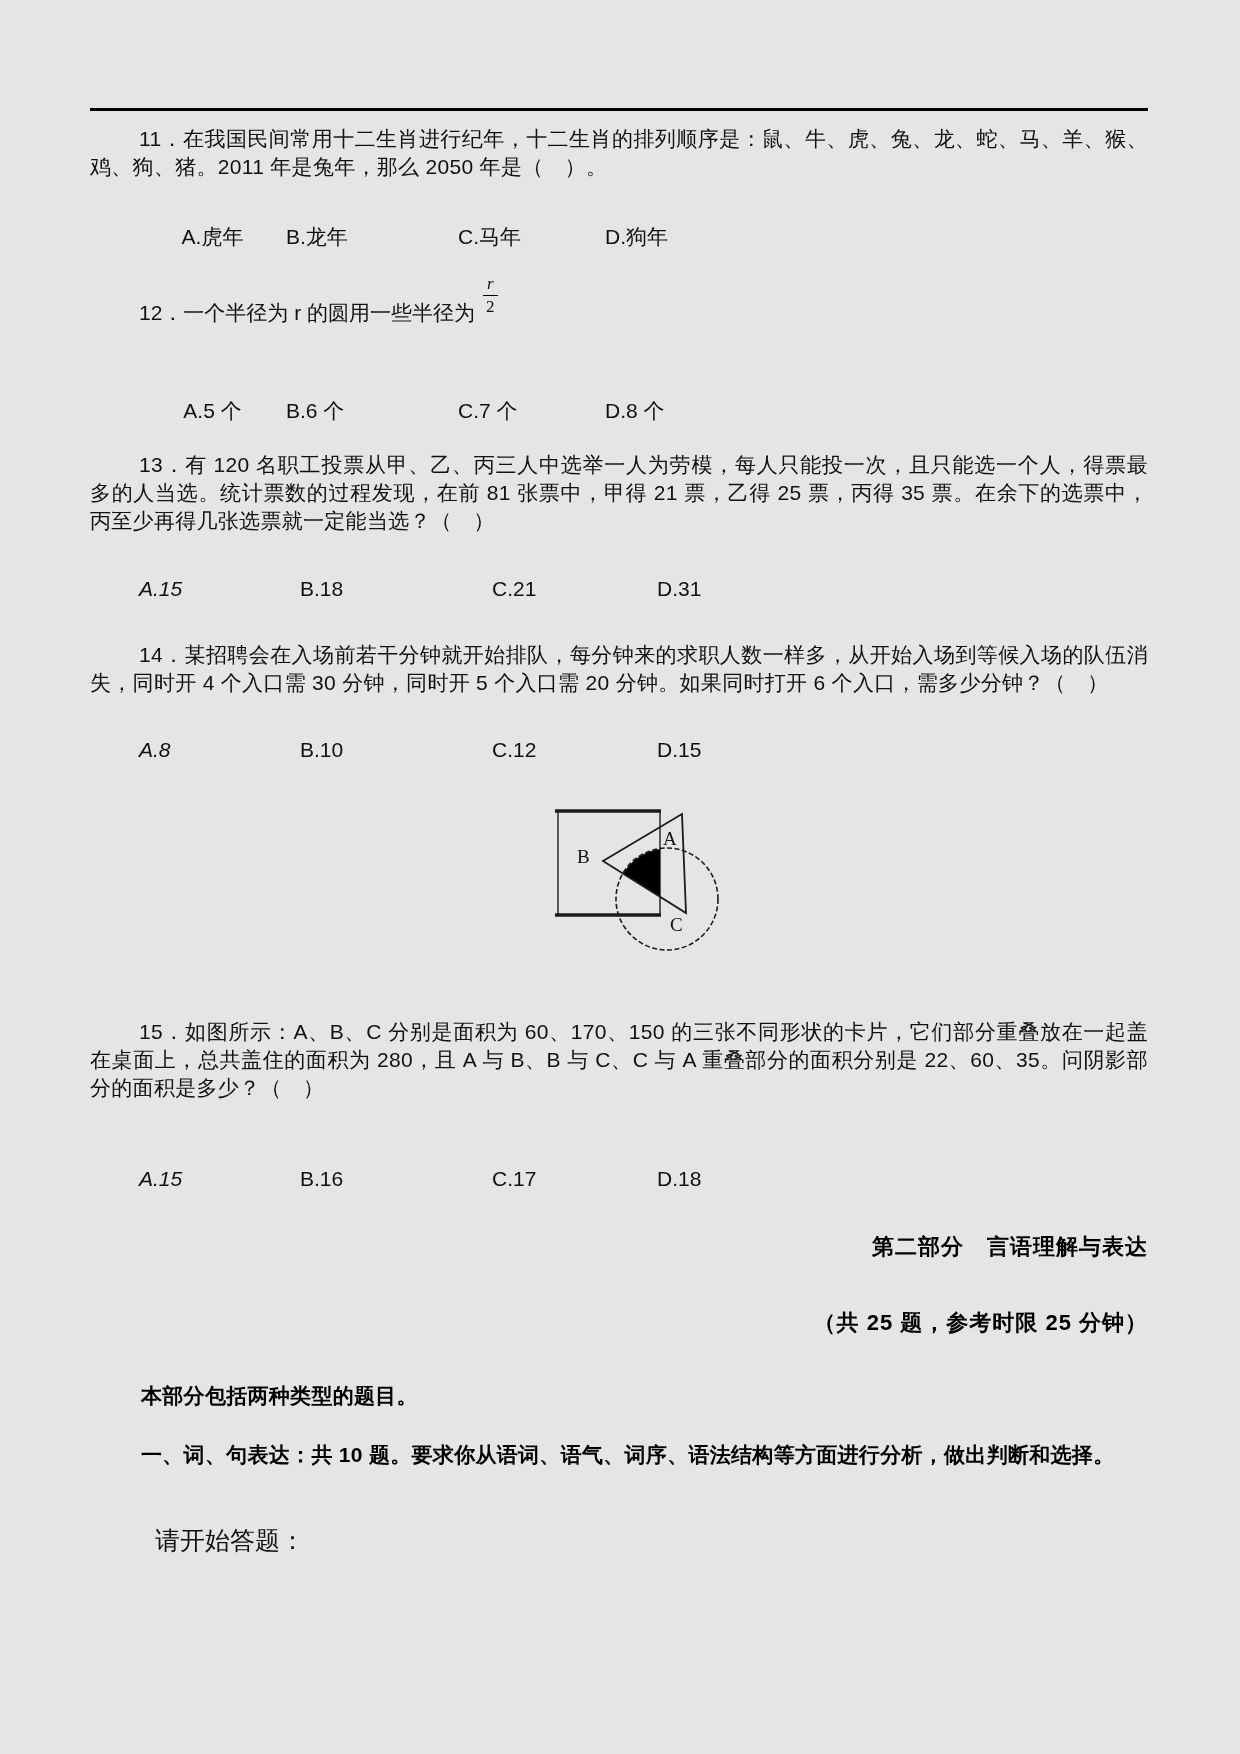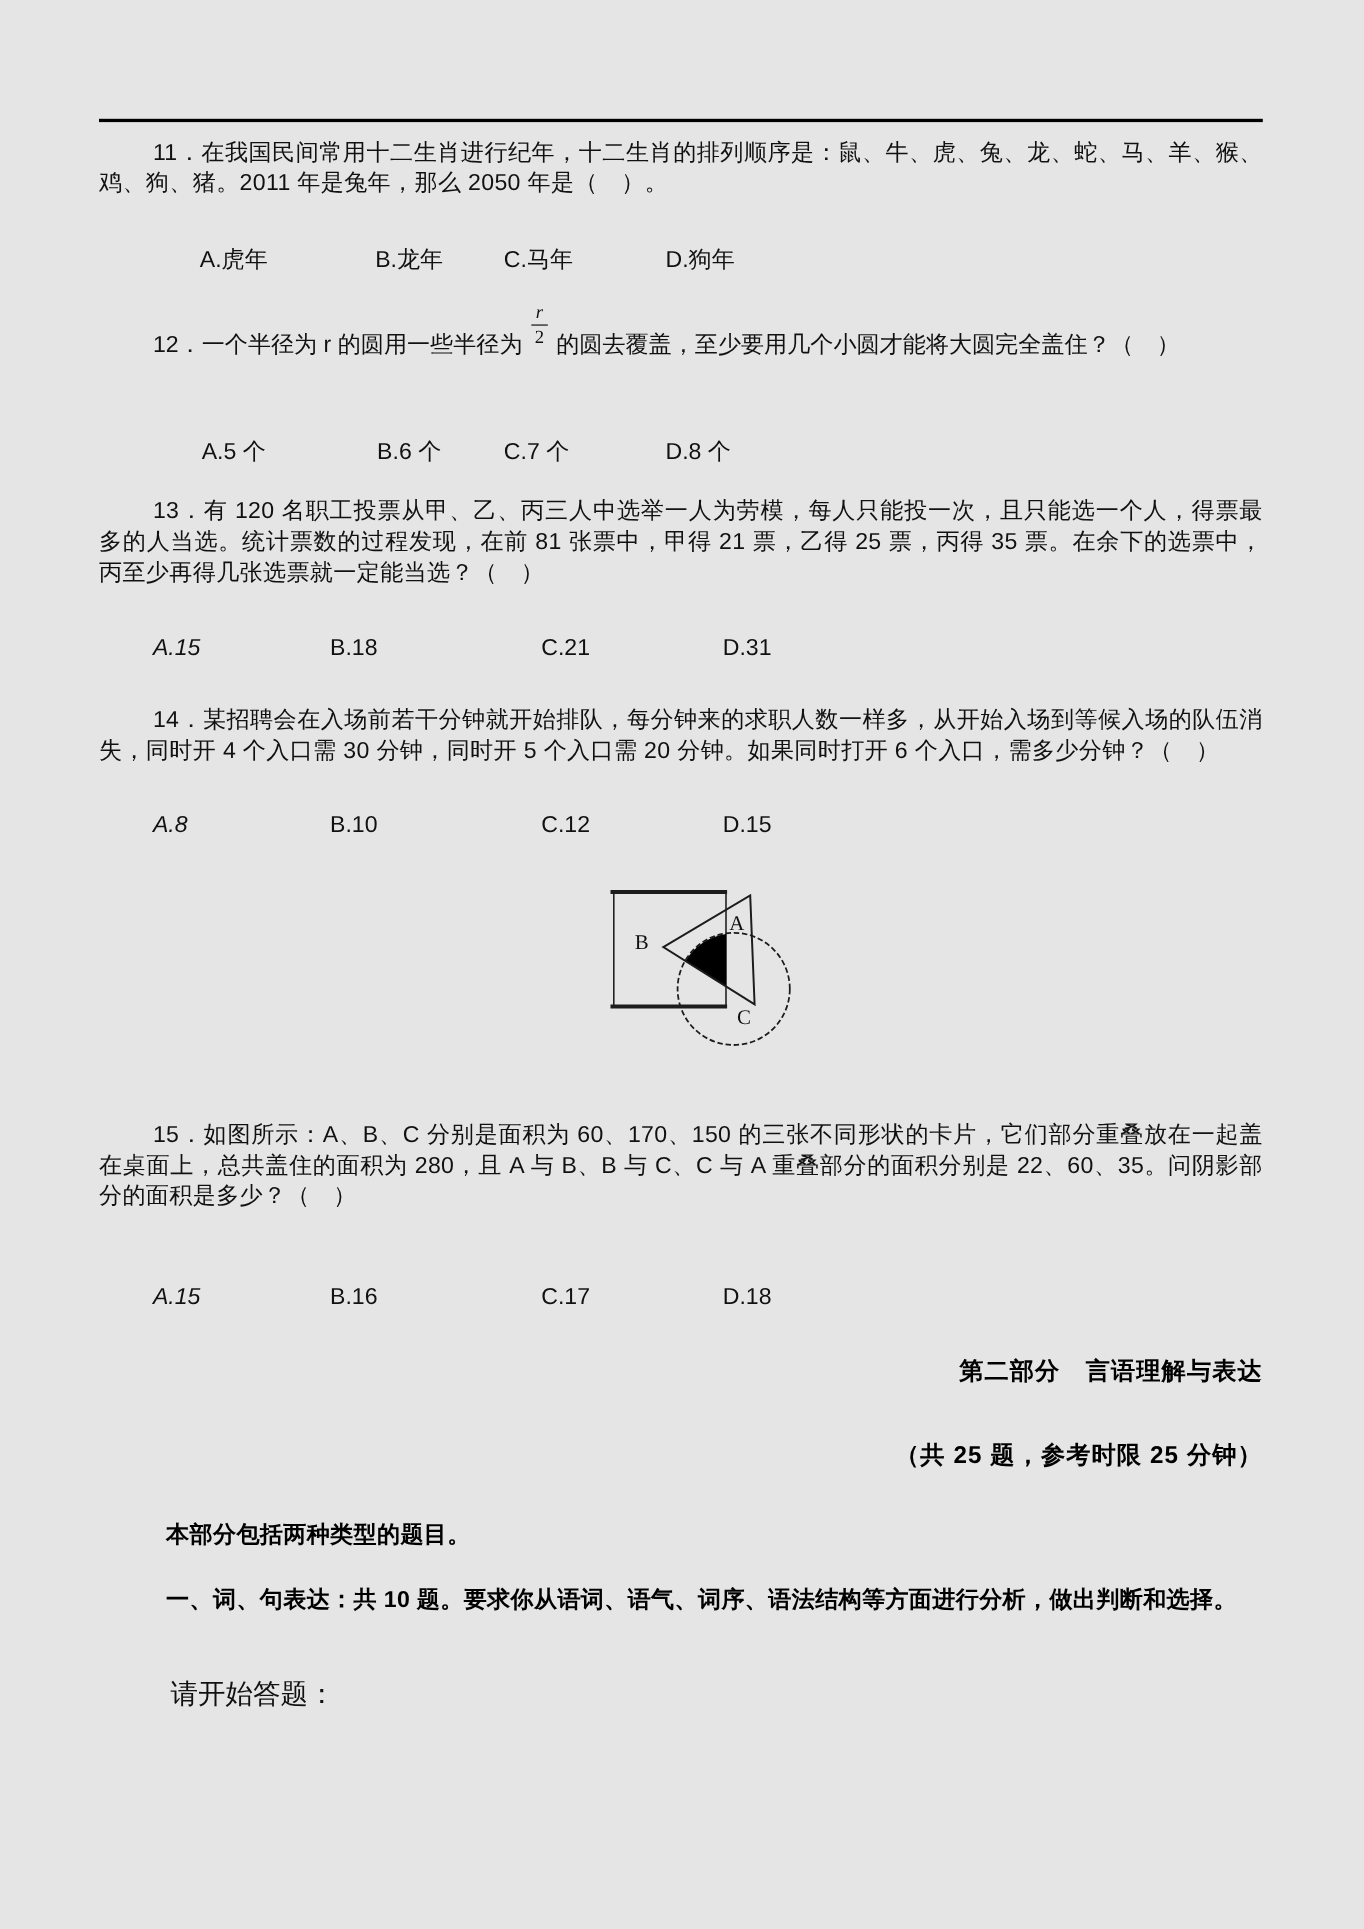--- a/index.html
+++ b/index.html
@@ -10,39 +10,39 @@
     box-sizing:border-box;padding:0 92px 0 90px;
   }
   .rule{height:0;border-top:3px solid #000;margin-top:108px;}
   p.q{
     font-size:21px;line-height:28px;text-align:justify;
     text-indent:49px;margin:0;letter-spacing:0.3px;
   }
   .opts{font-size:21px;line-height:30px;padding-left:49px;white-space:nowrap;}
   .opts span{display:inline-block;}
   .opts.tight span:nth-child(1){width:147px;text-align:center;}
-  .opts.tight span:nth-child(2){width:172px;text-align:center;}
+  .opts.tight span:nth-child(2){width:172px;}
   .opts.tight span:nth-child(3){width:147px;}
   .opts.wide span:nth-child(1){width:161px;font-style:italic;}
   .opts.wide span:nth-child(2){width:192px;}
   .opts.wide span:nth-child(3){width:165px;}
   .q12line{font-size:21px;margin:0;text-indent:0;padding-left:49px;line-height:normal;}
   .frac{
     display:inline-block;text-align:center;vertical-align:8px;
     font-family:"Liberation Serif","DejaVu Serif",serif;
     font-size:17px;line-height:1.15;margin:0 8px;
   }
   .frac .num{display:block;font-style:italic;border-bottom:1.6px solid #000;padding:0 4px 1px;}
   .frac .den{display:block;padding-top:1px;}
   .center-bold{
     text-align:right;font-weight:700;font-size:22px;line-height:32px;margin:0;
     letter-spacing:1px;color:#000;
   }
   .intro-bold{
-    font-size:21px;line-height:30px;font-weight:700;margin:12px;
+    font-size:21px;line-height:30px;font-weight:700;margin:2px;
     text-indent:49px;color:#000;letter-spacing:0.3px;text-align:justify;
   }
   .prompt{font-size:25px;line-height:30px;margin:16px;text-indent:49px;}
   .figure{width:200px;height:165px;margin-left:450px;}
   .figure svg text{
     font-family:"Liberation Serif","DejaVu Serif",serif;
     font-size:19px;fill:#111;
   }
   
   #q11p{margin-top:14px;}
@@ -67,21 +67,21 @@
 
 <div class="page">
 
   <div class="rule"></div>
 
   <p class="q" id="q11p">11．在我国民间常用十二生肖进行纪年，十二生肖的排列顺序是：鼠、牛、虎、兔、龙、蛇、马、羊、猴、鸡、狗、猪。2011 年是兔年，那么 2050 年是（　）。</p>
   <div class="opts tight" id="q11o">
     <span>A.虎年</span><span>B.龙年</span><span>C.马年</span><span>D.狗年</span>
   </div>
 
-  <p class="q12line" id="q12p"><span>12．一个半径为 r 的圆用一些半径为</span><span class="frac"><span class="num">r</span><span class="den">2</span></span><span>的圆去覆盖，至少要用几个小圆才能将大圆完全盖住？（　）</span></p>
+  <p class="q12line" id="q12p"><span>12．一个半径为 r 的圆用一些半径为</span><span class="frac"><span class="num">r</span><span class="den">2</span></span></p>
   <div class="opts tight" id="q12o">
     <span>A.5 个</span><span>B.6 个</span><span>C.7 个</span><span>D.8 个</span>
   </div>
 
   <p class="q" id="q13p">13．有 120 名职工投票从甲、乙、丙三人中选举一人为劳模，每人只能投一次，且只能选一个人，得票最多的人当选。统计票数的过程发现，在前 81 张票中，甲得 21 票，乙得 25 票，丙得 35 票。在余下的选票中，丙至少再得几张选票就一定能当选？（　）</p>
   <div class="opts wide" id="q13o">
     <span>A.15</span><span>B.18</span><span>C.21</span><span>D.31</span>
   </div>
 
   <p class="q" id="q14p">14．某招聘会在入场前若干分钟就开始排队，每分钟来的求职人数一样多，从开始入场到等候入场的队伍消失，同时开 4 个入口需 30 分钟，同时开 5 个入口需 20 分钟。如果同时打开 6 个入口，需多少分钟？（　）</p>

